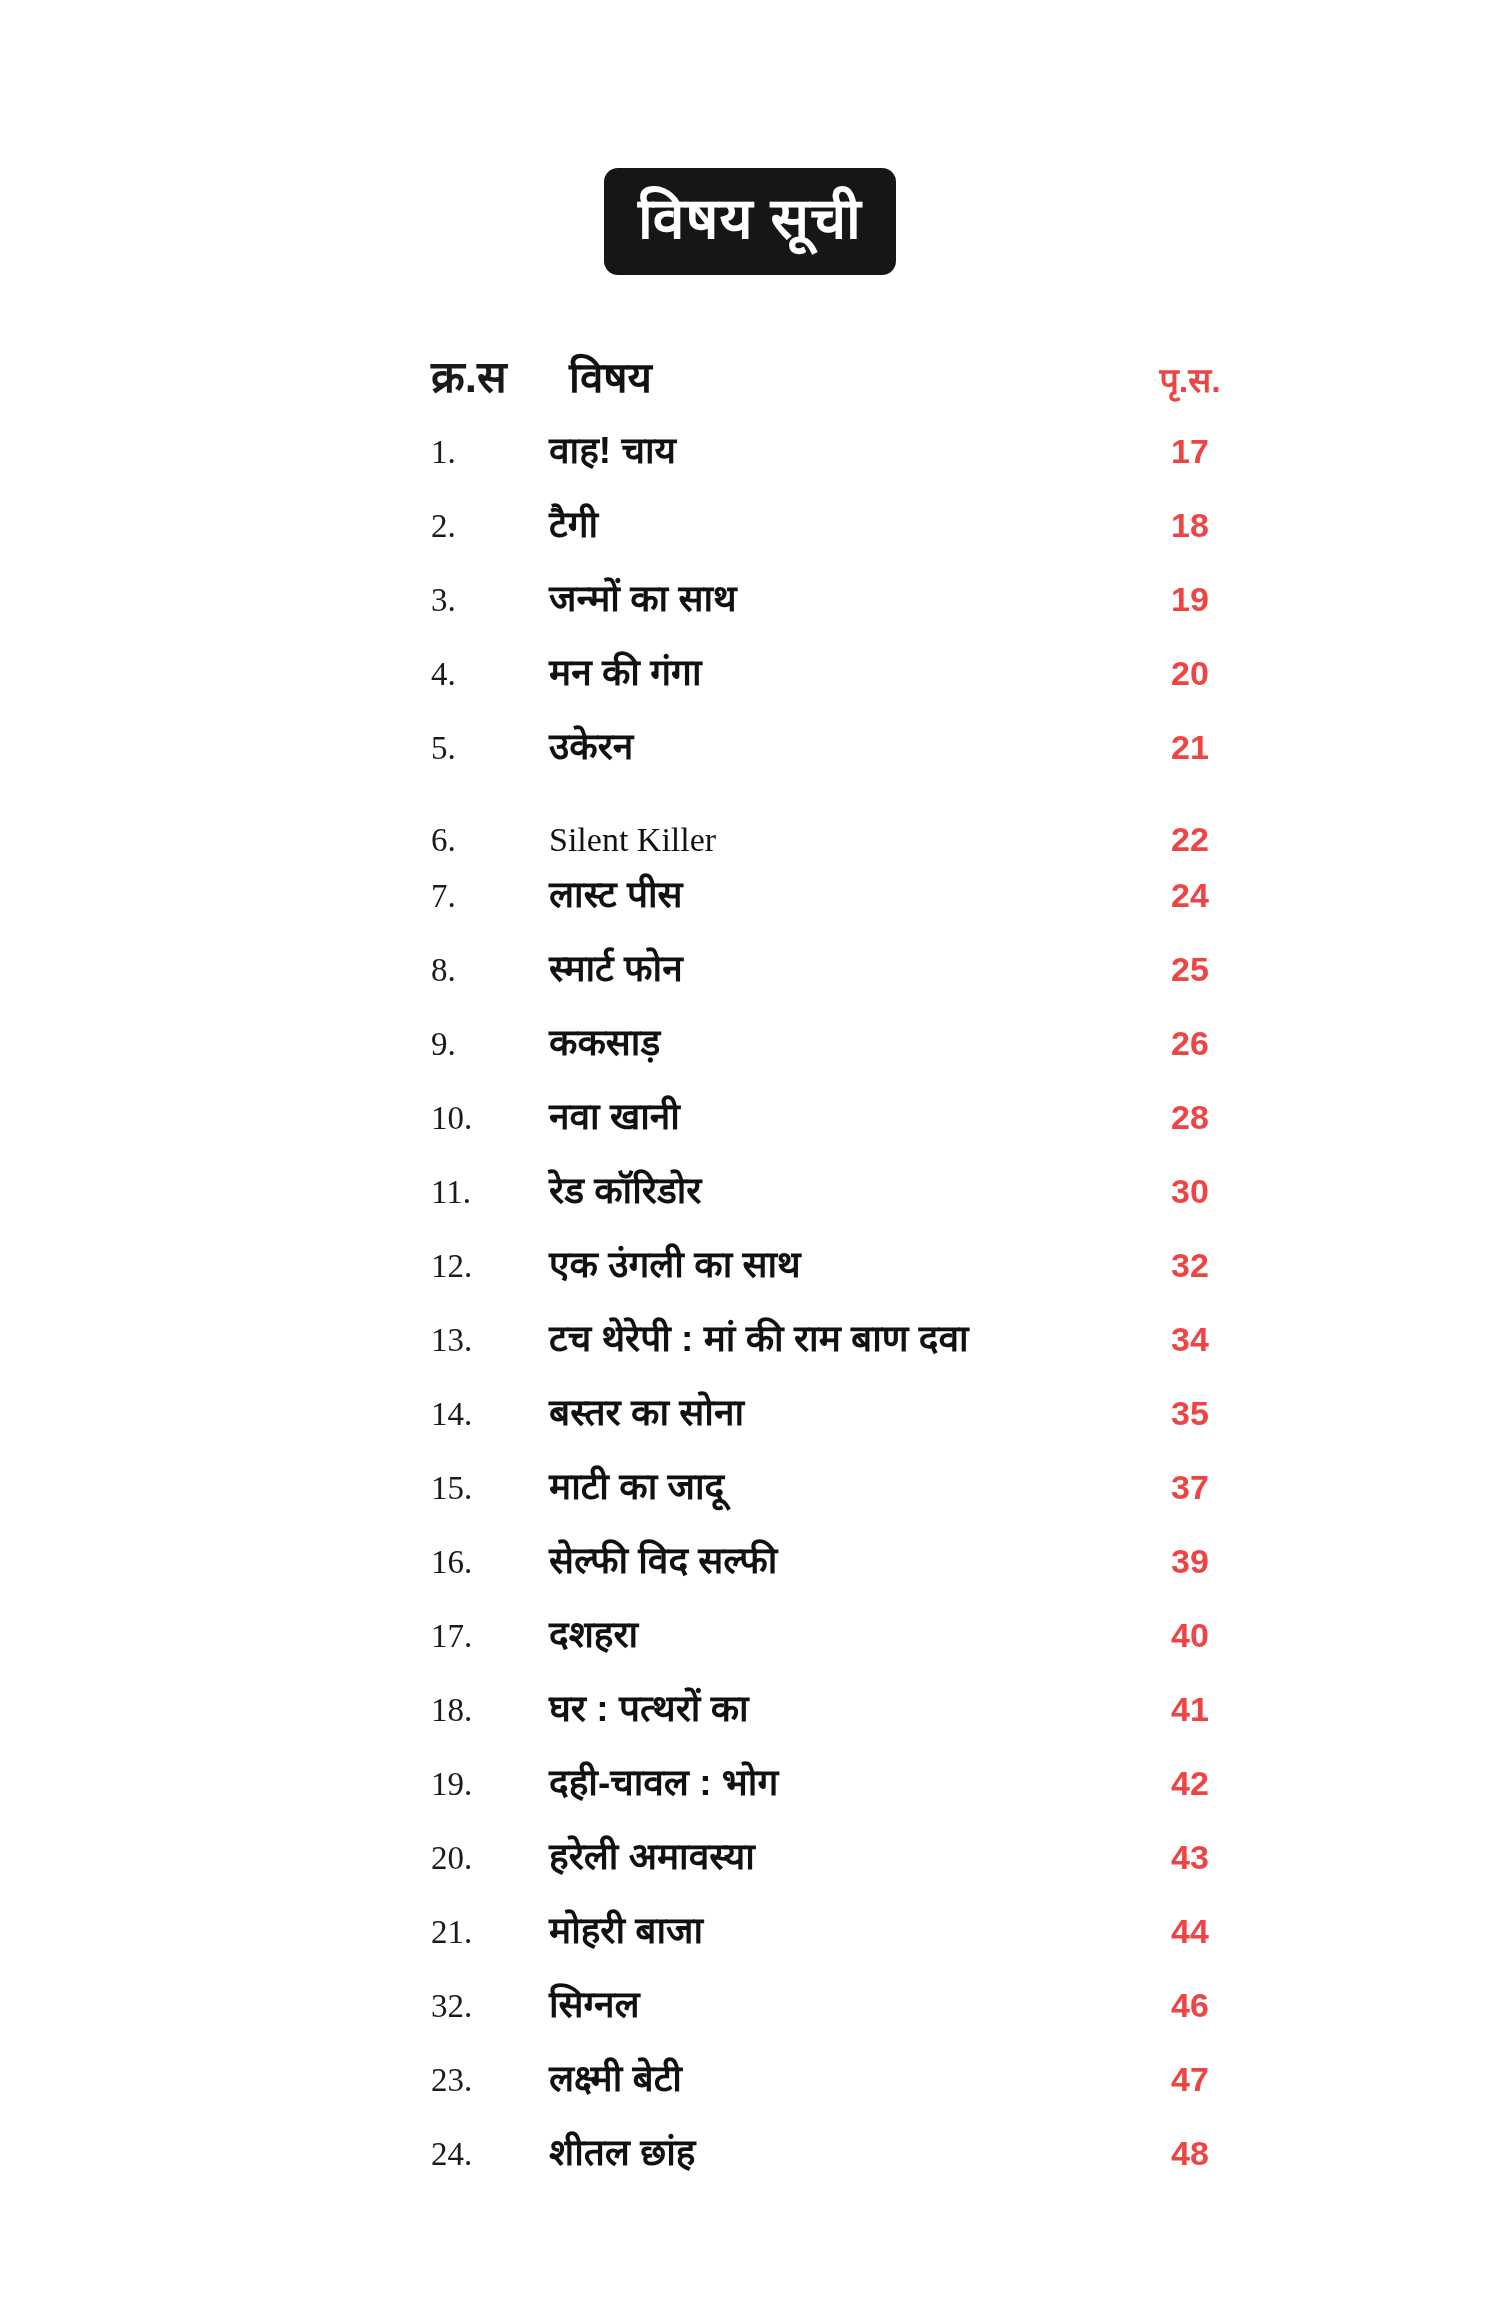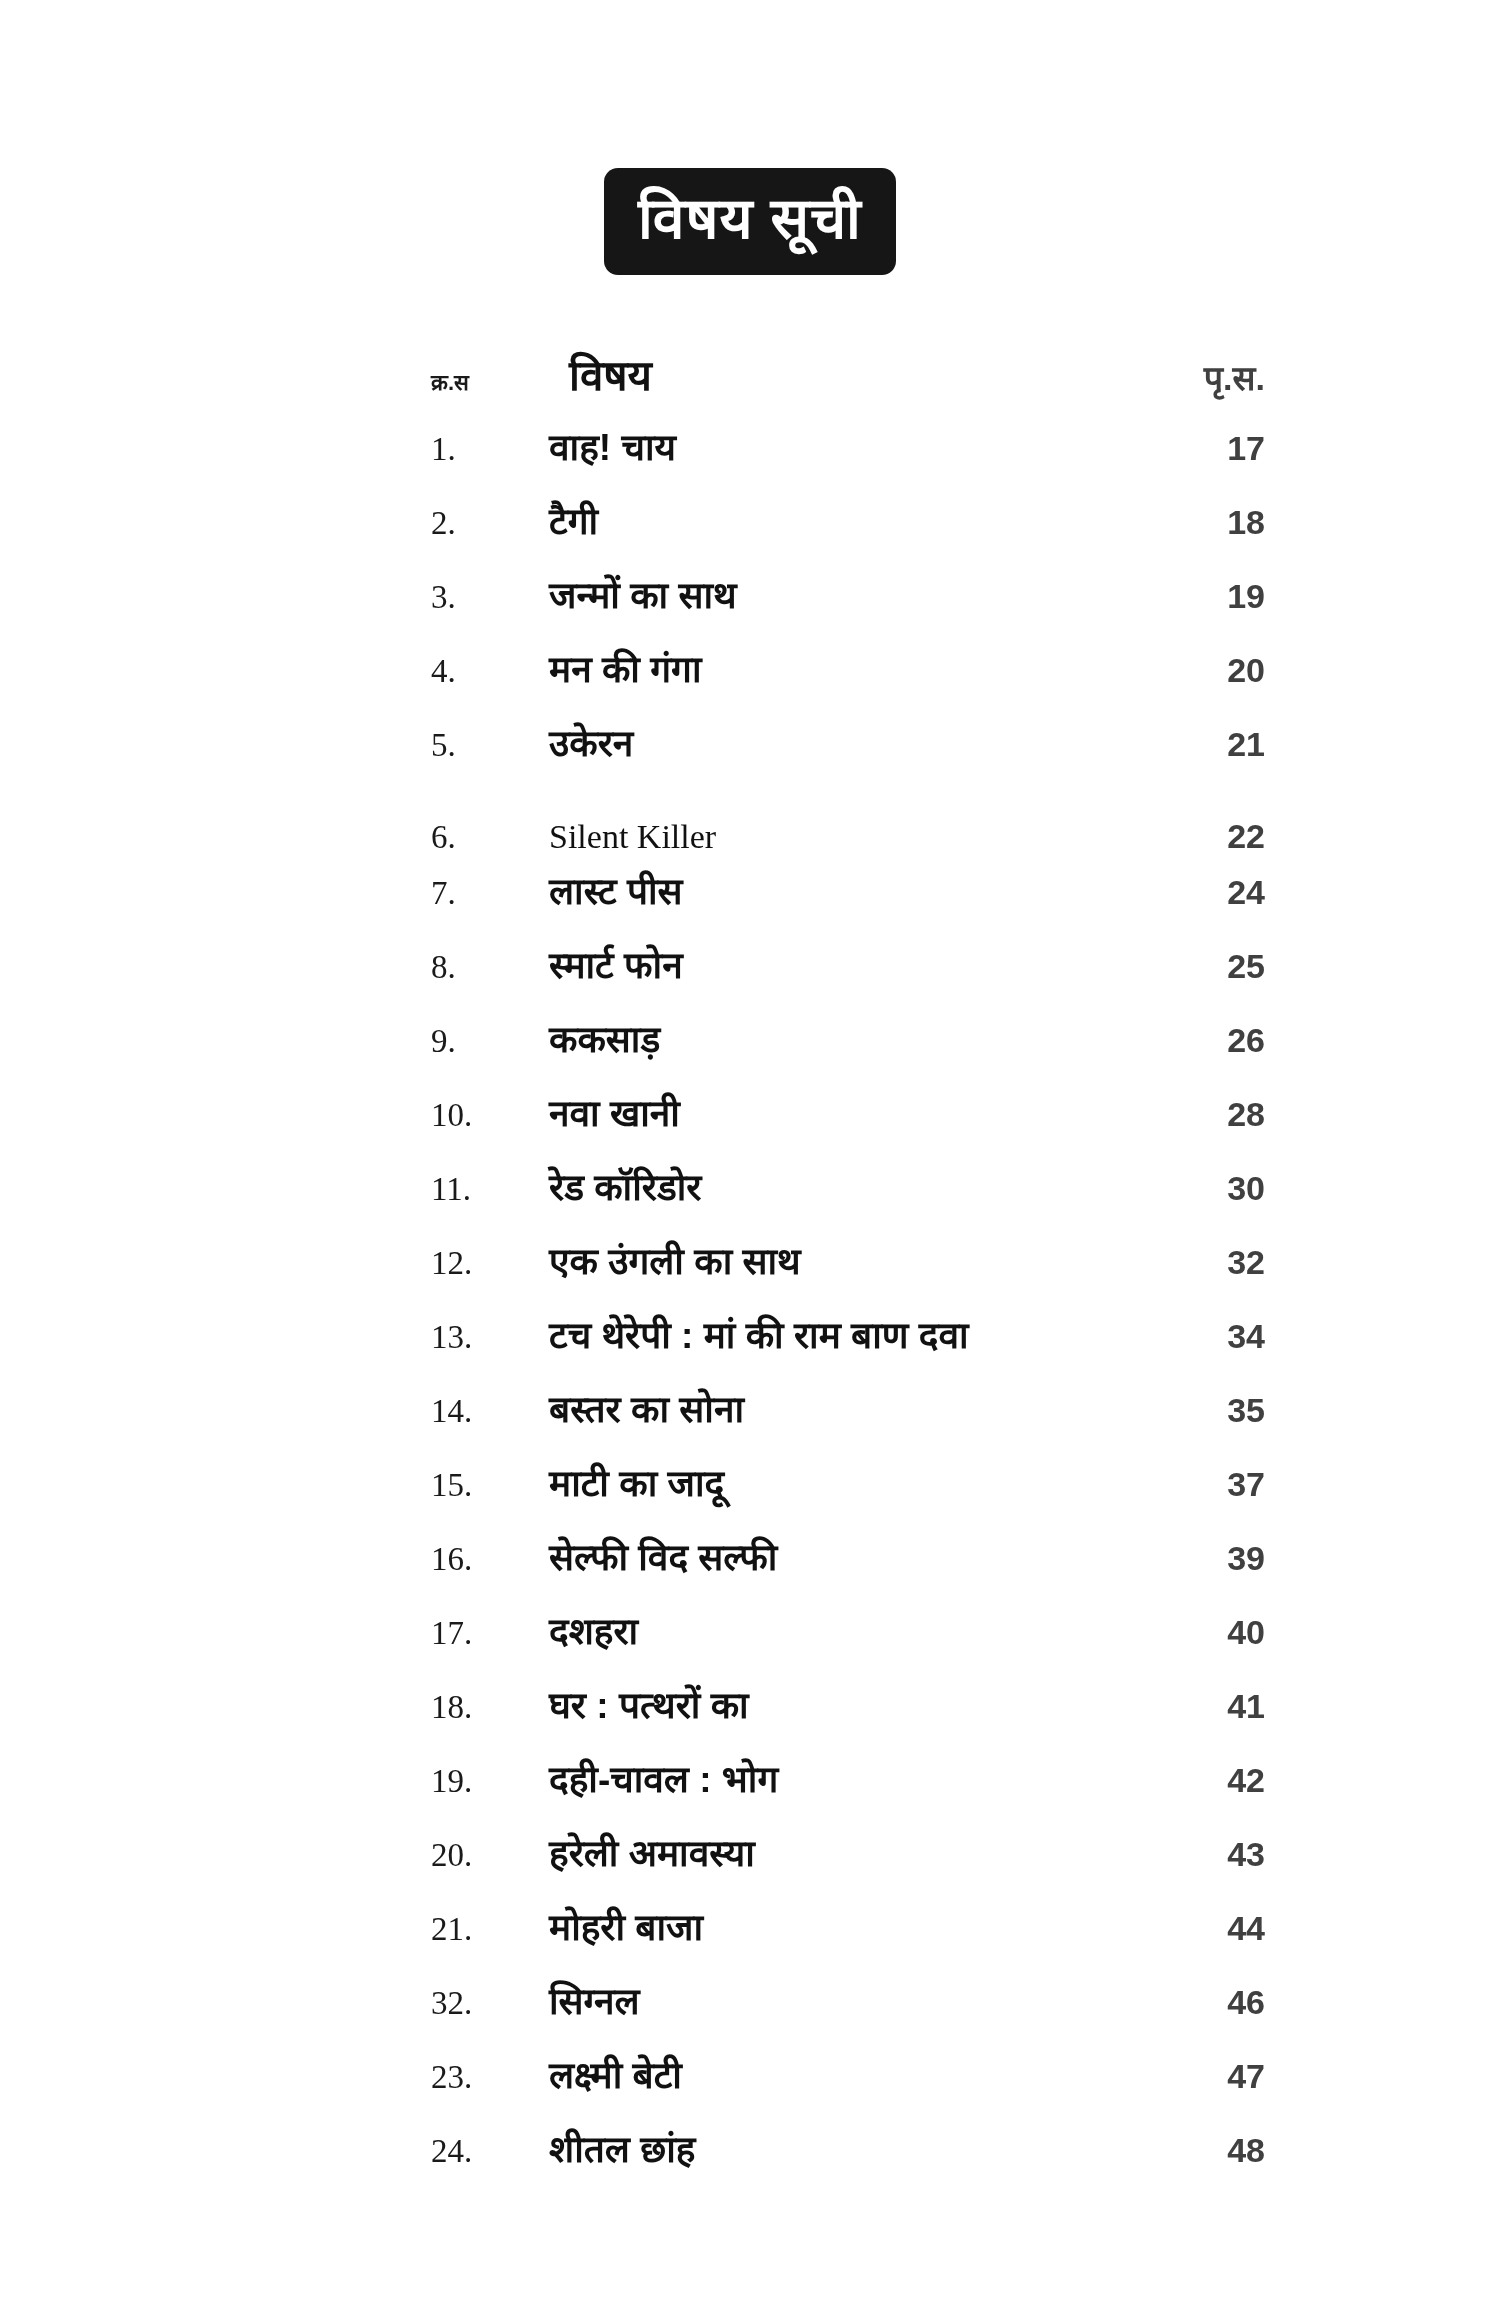--- a/index.html
+++ b/index.html
@@ -60,21 +60,21 @@
   }
   .col-num {
     width: 118px;
     flex: 0 0 118px;
     font-family: "Liberation Serif", serif;
     font-size: 33px;
     color: #1a1a1a;
   }
   .toc-head .col-num {
     font-family: "Liberation Sans", sans-serif;
-    font-size: 22px;
+    font-size: 44px;
   }
   .col-subject {
     flex: 1 1 auto;
     font-family: "Liberation Sans", sans-serif;
     font-weight: bold;
     font-size: 37px;
     color: #111111;
     white-space: nowrap;
   }
   .toc-head .col-subject {
@@ -83,25 +83,25 @@
   }
   .col-subject.latin {
     font-weight: normal;
     font-size: 34px;
     font-family: Liberation Serif, serif;
     margin-top: 28px;
   }
   .col-page {
     flex: 0 0 150px;
     width: 150px;
-    text-align: right;
-    font-family: "Liberation Sans", sans-serif;
-    font-weight: bold;
-    font-size: 34px;
-    color: #404040;
+    text-align: center;
+    font-family: "Liberation Sans", sans-serif;
+    font-weight: bold;
+    font-size: 34px;
+    color: #ef4444;
   }
   .toc-head .col-page {
     font-size: 34px;
   }
 </style>
 </head>
 <body>
 
 <div class="page">
 

